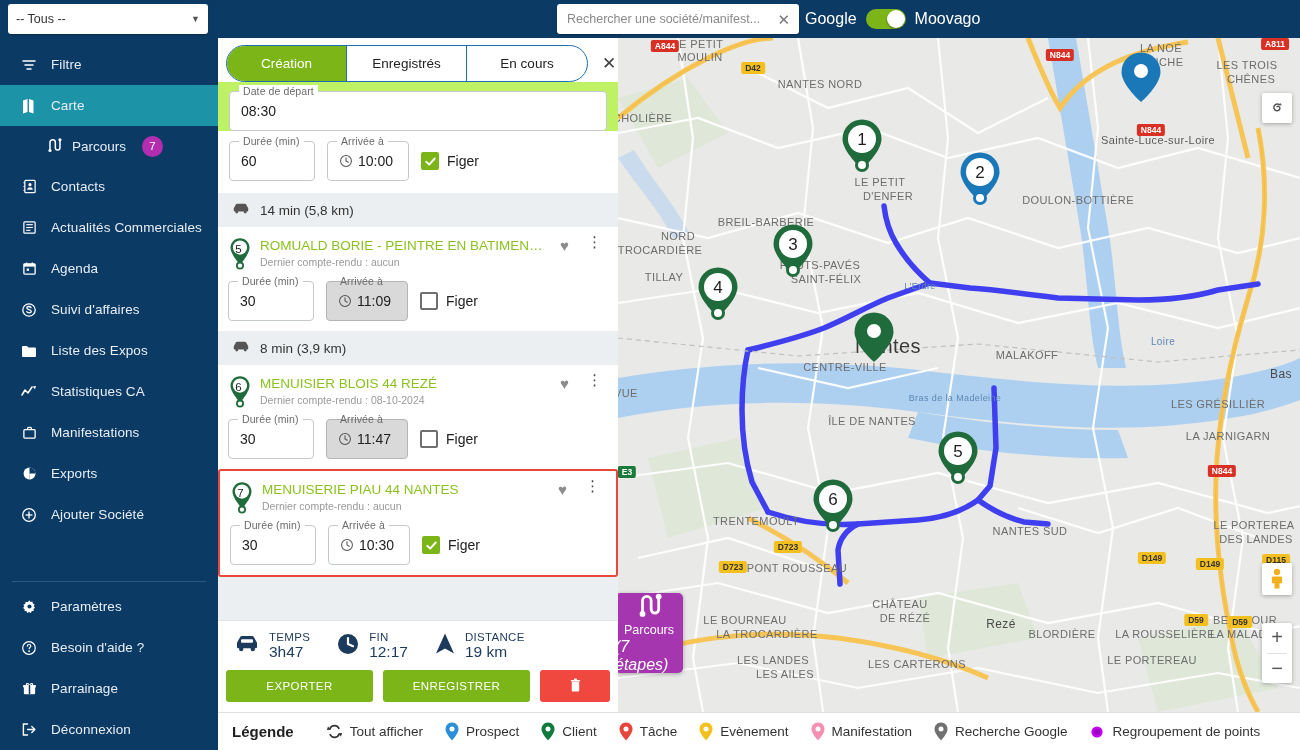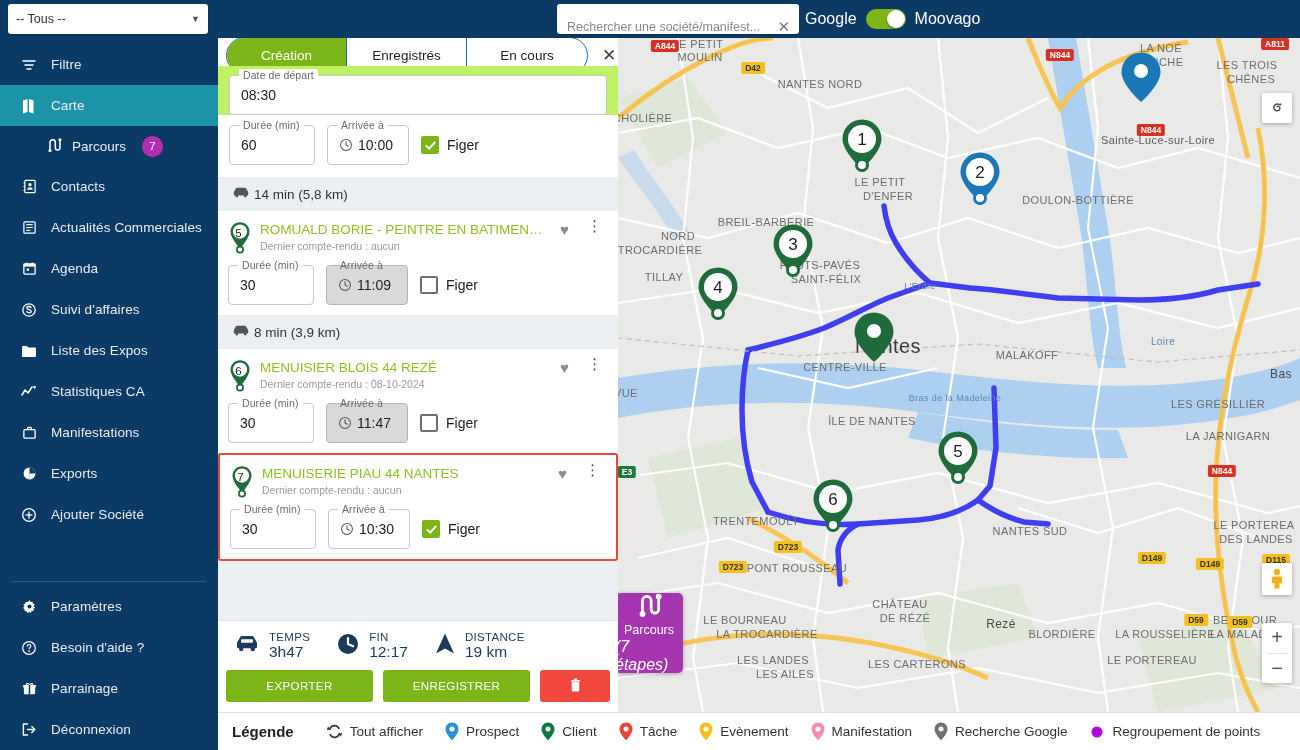--- a/index.html
+++ b/index.html
@@ -53,21 +53,21 @@
 
   
   .topbar {
     position: absolute; left: 218px; top: 0; width: 1082px; height: 38px;
     background: #0b3a64; display: flex; align-items: center;
     z-index: 40;
   }
   .searchwrap {
     position:absolute; left: 339px; top: 4px;
     width: 242px; height: 30px; background:#fff; border-radius: 3px;
-    display:flex; align-items:flex-end; padding: 0 6px 0 10px;
+    display:flex; align-items:center; padding: 0 6px 0 10px;
     box-shadow: 0 1px 2px rgba(0,0,0,.25);
   }
   .searchwrap input {
     flex:1; border:0; outline:0; font-size: 12.5px; color:#333;
     font-family: "Liberation Sans", sans-serif;
   }
   .searchwrap input::placeholder { color: #8a8a8a; }
   .x-btn { color:#777; font-size: 15px; cursor:pointer; padding: 0 3px; line-height: 1; }
   .toggle-row {
     position:absolute; left: 587px; top: 0; height: 38px;
@@ -121,21 +121,21 @@
     display:flex; align-items:center; justify-content:center;
     font-size: 17px; font-weight: 400; color:#1e1e1e;
   }
 
   
   .panel {
     position:absolute; left: 218px; top: 38px; width: 400px; height: 674px;
     background: #eceff1; display:flex; flex-direction:column; z-index: 20;
   }
   .tabs-row {
-    display:flex; align-items:center; height: 28px; padding: 6px 0 0 4px; background:#fff;
+    display:flex; align-items:center; height: 44px; padding: 6px 0 0 4px; background:#fff;
   }
   .tabs {
     display:flex; height: 37px; border:1px solid #1c6fb1; border-radius: 19px;
     overflow:hidden; background:#fff; margin-left: 4px;
   }
   .tab {
     padding: 0 22px; display:flex; align-items:center; justify-content:center;
     font-size: 13.5px; color:#222; cursor:pointer; border-right: 1px solid #1c6fb1;
     min-width: 120px;
   }
@@ -160,21 +160,21 @@
   .dep-block { background:#bef264; padding: 9px 11px 0 11px; }
   .row-block { background:#fff; padding: 10px 11px 12px 11px; display:flex; align-items:center; gap: 12px; }
   .f-dur { width: 86px; }
   .f-arr { width: 82px; }
   .chk-wrap { display:flex; align-items:center; gap: 8px; font-size: 14px; color:#222; cursor:pointer; }
   .chk { width: 18px; height: 18px; border: 2px solid #6f6f6f; border-radius: 2px; background:#fff; }
   .chk.on { background:#7cb518; border-color:#7cb518; display:flex; align-items:center; justify-content:center; }
   .chk.on svg { display:block; }
 
   .leg {
-    display:flex; align-items:center; gap: 4px; padding: 9px 0 9px 14px;
+    display:flex; align-items:center; gap: 10px; padding: 9px 0 9px 14px;
     font-size: 13.5px; color:#333; background:#eceff1;
   }
   .stop-card {
     background:#fff; margin: 0; padding: 10px 10px 8px 10px;
   }
   .stop-card.selected { border: 2px solid #e8483c; border-radius: 3px; }
   .stop-head { display:flex; align-items:flex-start; gap: 8px; }
   .pin { width: 24px; flex: 0 0 24px; position:relative; height: 34px; }
   .pin .pn {
     position:absolute; top: 1px; left: 0; width: 21px; height: 21px;

